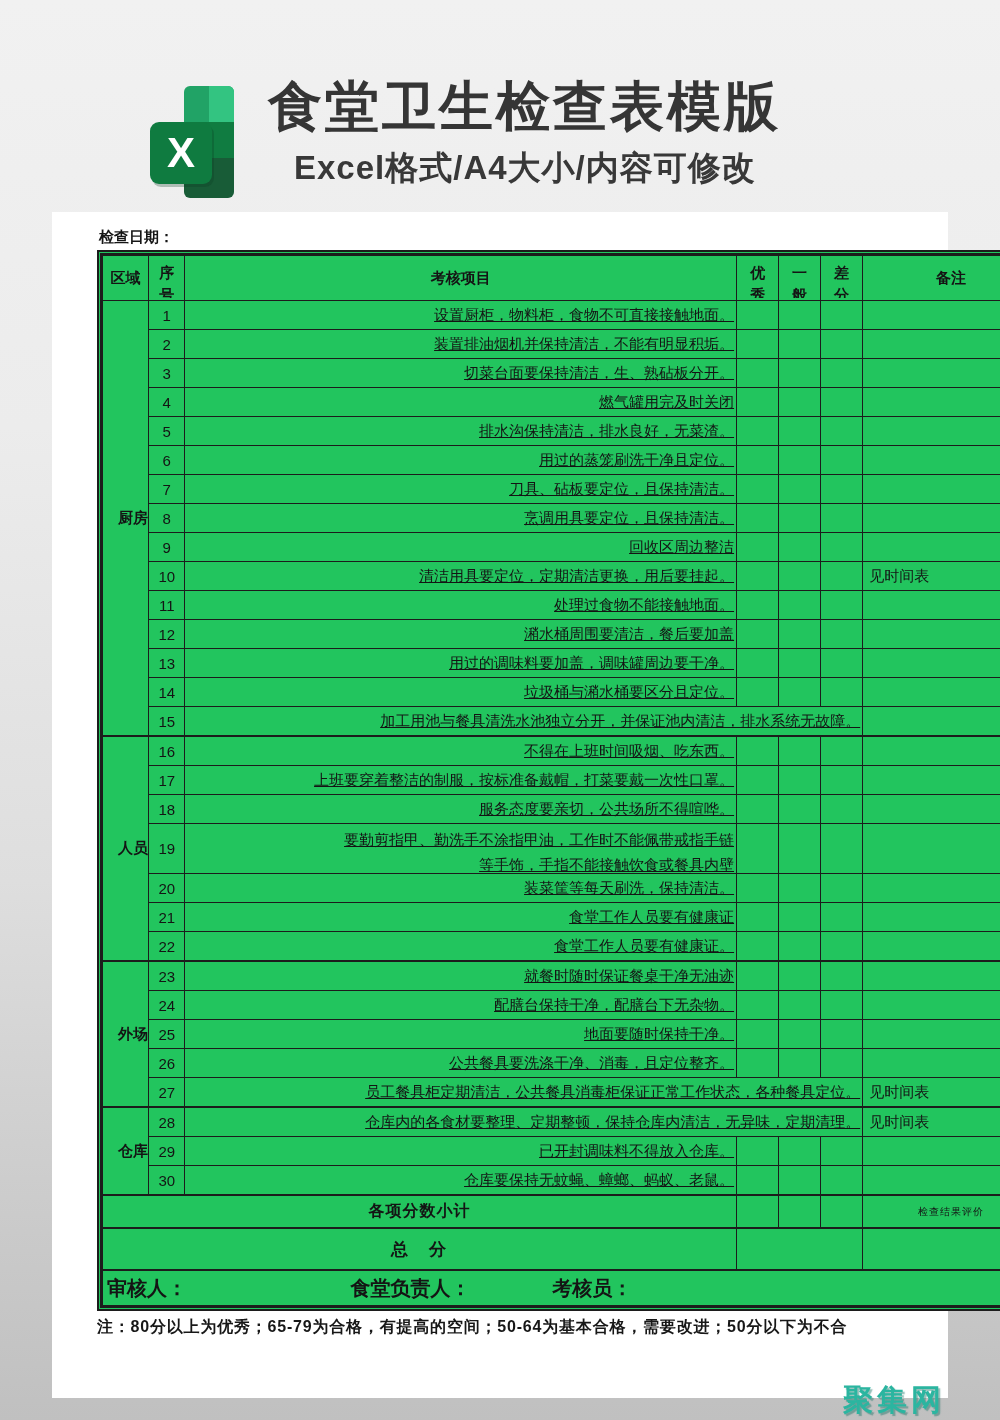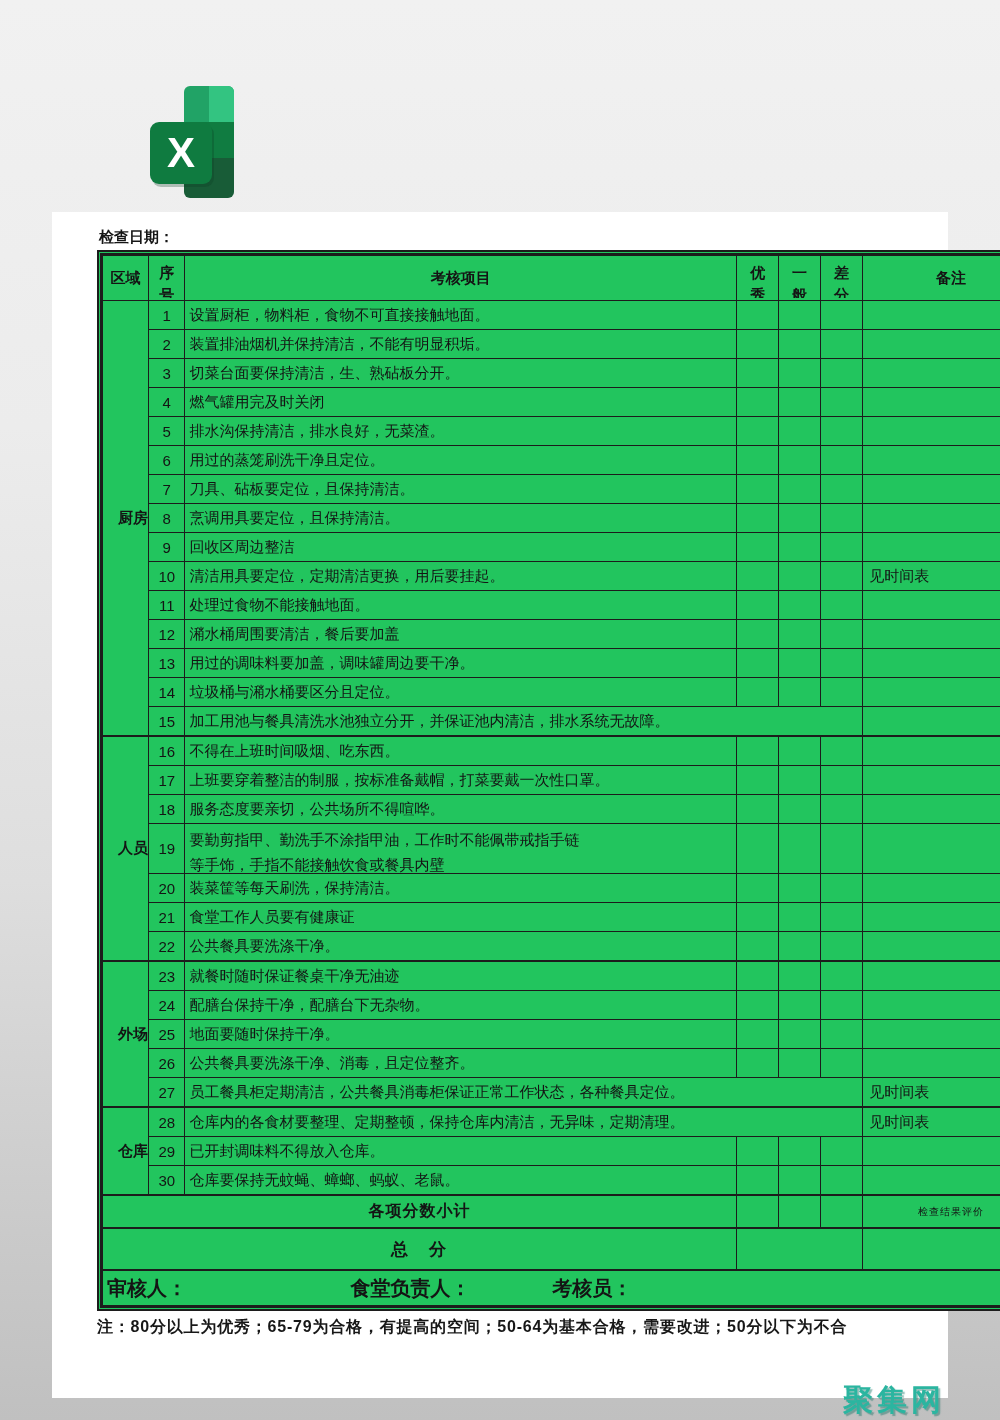--- a/index.html
+++ b/index.html
@@ -31,21 +31,21 @@
   .tbl td{border:1px solid #1c1c1c;height:28px;font-size:15px;padding:0 2px;color:#141414;
           overflow:hidden;}
   .tbl tr.sec td{border-top:2px solid #1c1c1c;}
 
   .tbl td.hd{font-weight:bold;text-align:center;height:44px;vertical-align:middle;}
   .hclip{height:36px;overflow:hidden;margin-top:4px;}
   .hclip div{line-height:22px;text-align:center;font-weight:bold;}
 
   td.area{text-align:right;font-weight:bold;font-size:15px;padding:0;}
   td.no{text-align:center;font-size:15px;padding:0;}
-  td.item{text-align:left;padding-left:4px;white-space:nowrap;}
+  td.item{text-align:right;padding-left:4px;white-space:nowrap;text-decoration:underline;}
   td.item.two-line{vertical-align:top;padding-top:3px;}
   .clip2{height:46px;overflow:hidden;}
   .clip2 div{line-height:25px;white-space:nowrap;}
   td.remark{text-align:left;padding-left:6px;white-space:nowrap;}
   td.score{padding:0;}
 
   tr.frow td{height:31px;}
   td.flabel{text-align:center;font-weight:bold;font-size:16px;letter-spacing:1px;}
   td.feval{text-align:center;font-weight:normal;font-size:10px;letter-spacing:1px;}
   tr.trow td{height:40px;}
@@ -66,20 +66,24 @@
 
 <div class="stage">
 
   <div class="banner">
     <div class="excel-icon">
       <div class="ic-back"></div>
       <div class="ic-corner"></div>
       <div class="ic-front">
         <span>X</span>
       </div>
+    </div>
+    <div class="banner-text">
+      <div class="banner-title">食堂卫生检查表模版</div>
+      <div class="banner-sub">Excel格式/A4大小/内容可修改</div>
     </div>
   </div>
 
   <div class="page">
     <div class="date-label">检查日期：</div>
 
     <div class="table-wrap">
       <table class="tbl">
         <colgroup>
           <col style="width:39px">
@@ -289,21 +293,21 @@
             <tr>
               <td class="no">21</td>
               <td class="item">食堂工作人员要有健康证</td>
               <td class="score"></td>
               <td class="score"></td>
               <td class="score"></td>
               <td class="remark"></td>
             </tr>
             <tr>
               <td class="no">22</td>
-              <td class="item">公共餐具要洗涤干净。</td>
+              <td class="item">食堂工作人员要有健康证。</td>
               <td class="score"></td>
               <td class="score"></td>
               <td class="score"></td>
               <td class="remark"></td>
             </tr>
             <tr class="sec">
               <td rowspan="5" class="area">外场</td>
               <td class="no">23</td>
               <td class="item">就餐时随时保证餐桌干净无油迹</td>
               <td class="score"></td>

